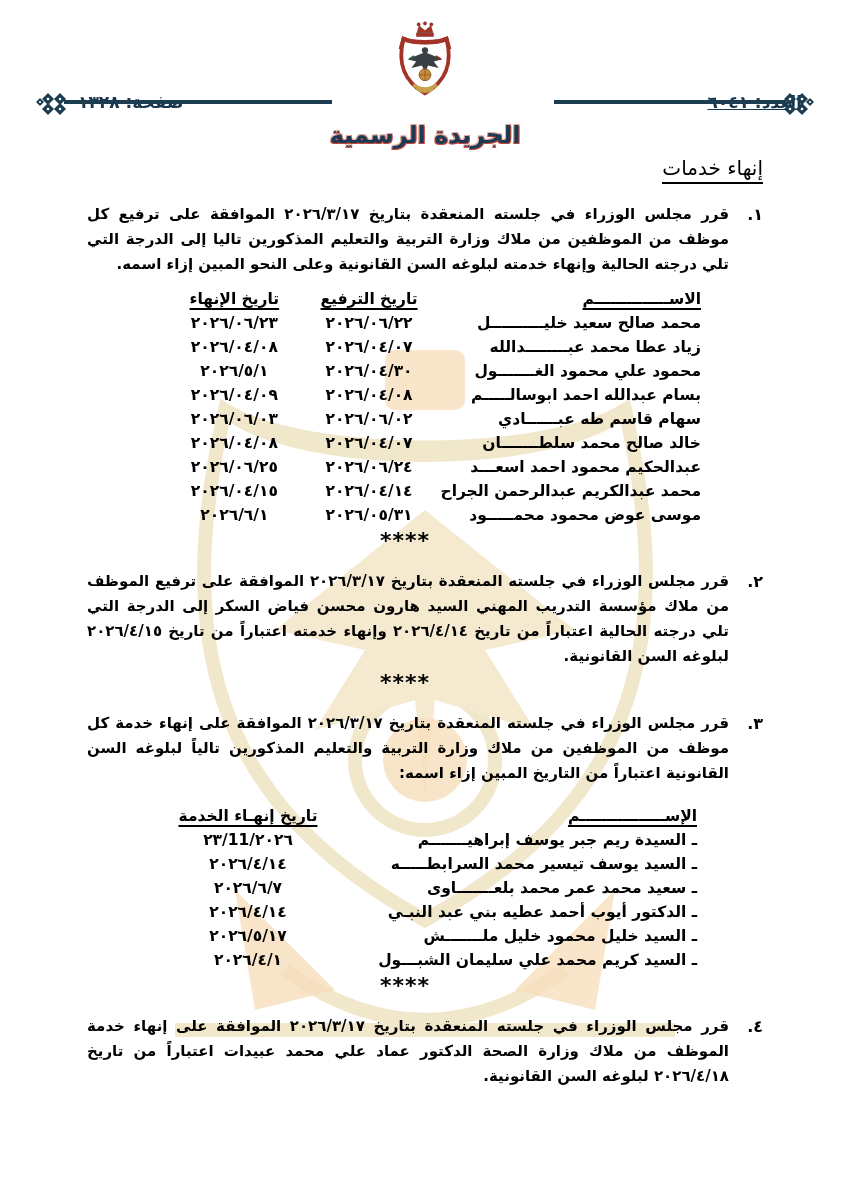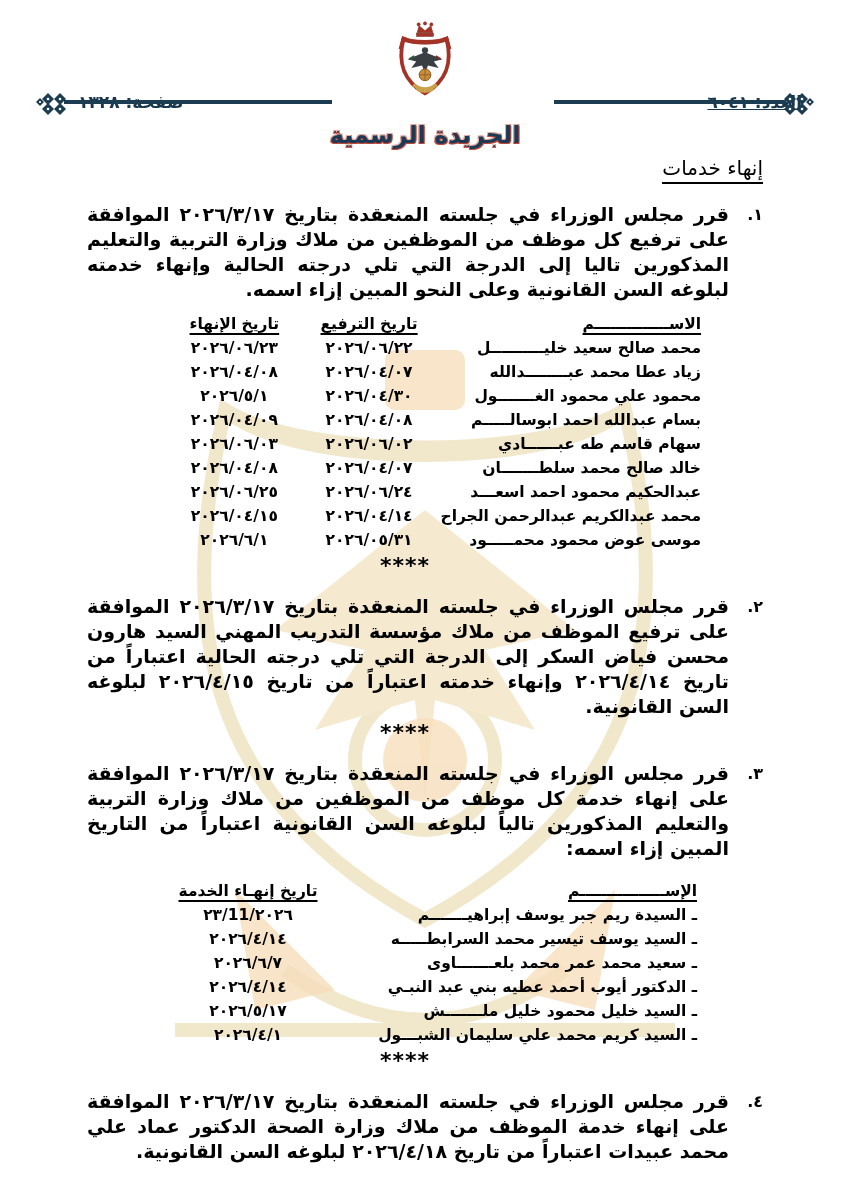--- a/index.html
+++ b/index.html
@@ -29,21 +29,21 @@
     text-shadow:1px 1px 0 #c2473a, -1px -1px 0 #e8b0a5, 1px -1px 0 #d98f80, -1px 1px 0 #c2473a;margin-top:20px; }
 
   
   .content { position:relative; z-index:1; padding:0 87px; color:#000; }
   .section-title { display:inline-block; margin-top:16px; font-size:20px; font-weight:normal;
     border-bottom:2.5px solid #000; padding-bottom:2px; }
 
   .para { display:flex; margin-top:18px; }
   .para .marker { flex:0 0 34px; font-weight:bold; font-size:16px; line-height:25px;
     direction:rtl; unicode-bidi:bidi-override; }
-  .para p { flex:1; font-weight:bold; font-size:19px; line-height:25px;
+  .para p { flex:1; font-weight:bold; font-size:15px; line-height:25px;
     text-align:justify; }
 
   table { border-collapse:collapse; direction:rtl; }
   td,th { font-weight:bold; font-size:15.5px; line-height:23px; padding:.5px 4px;
     white-space:nowrap; }
   th { text-decoration:underline; text-decoration-thickness:2px; text-underline-offset:4px; }
   .tbl-promotions { width:538px; margin:10px 58px 0 0; }
   .tbl-promotions .col-name { width:268px; text-align:right; }
   .tbl-promotions .col-promotion_date, .tbl-promotions .col-end_date { width:135px; text-align:center; }
   .tbl-terminations { width:528px; margin:18px 62px 0 0; }

